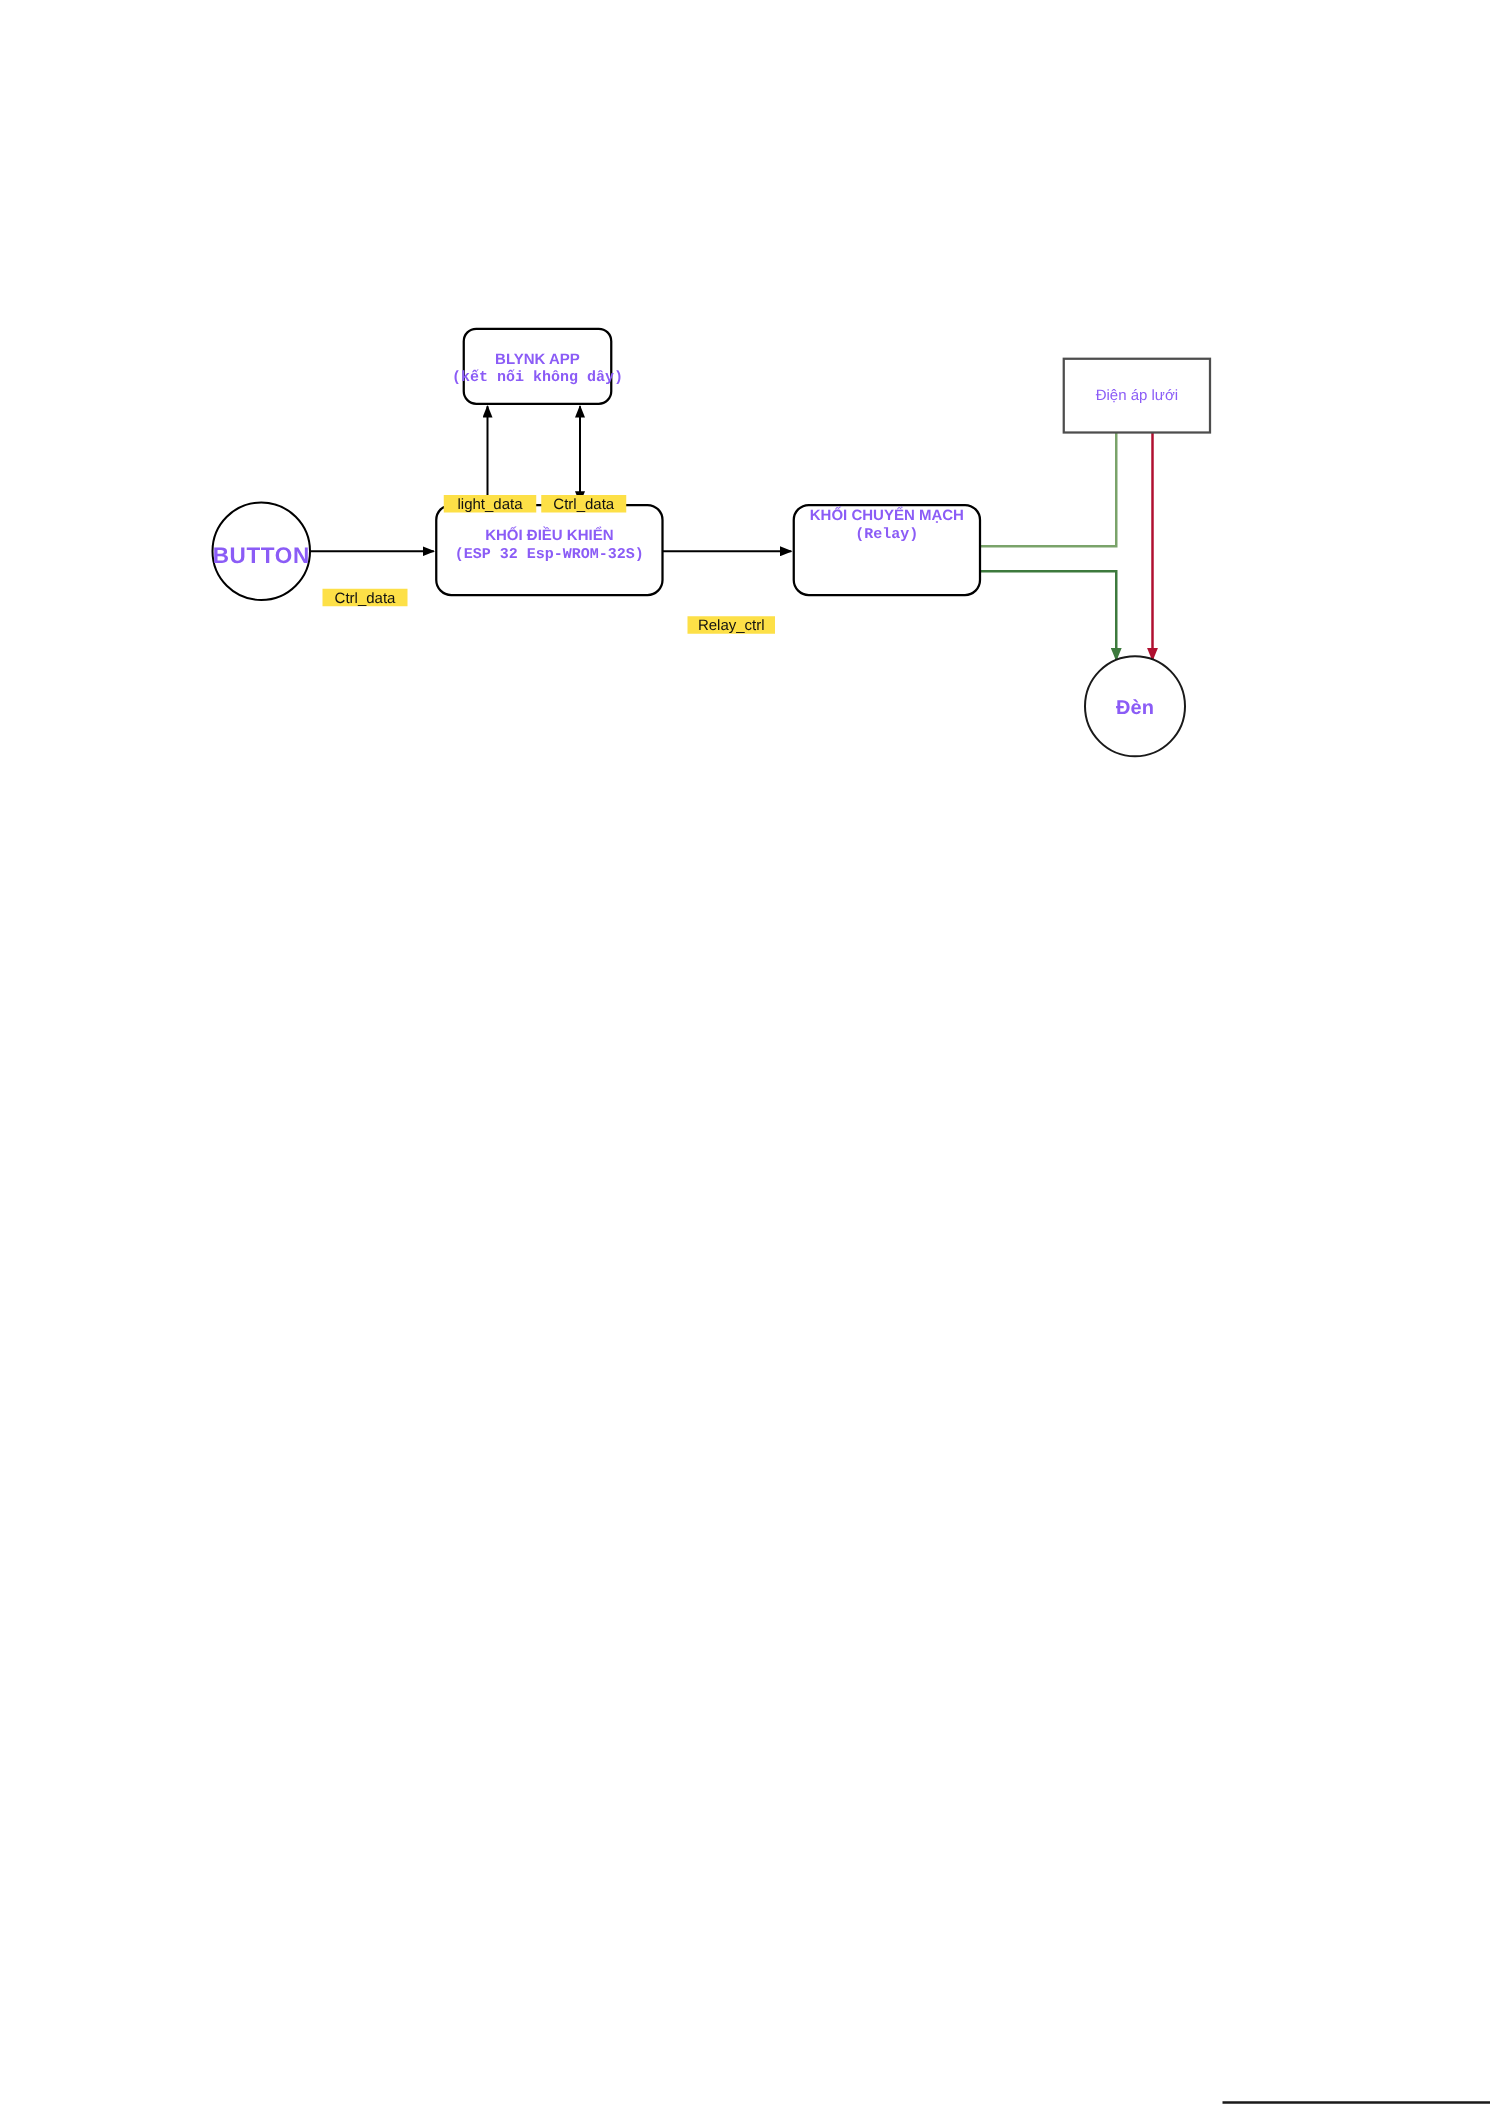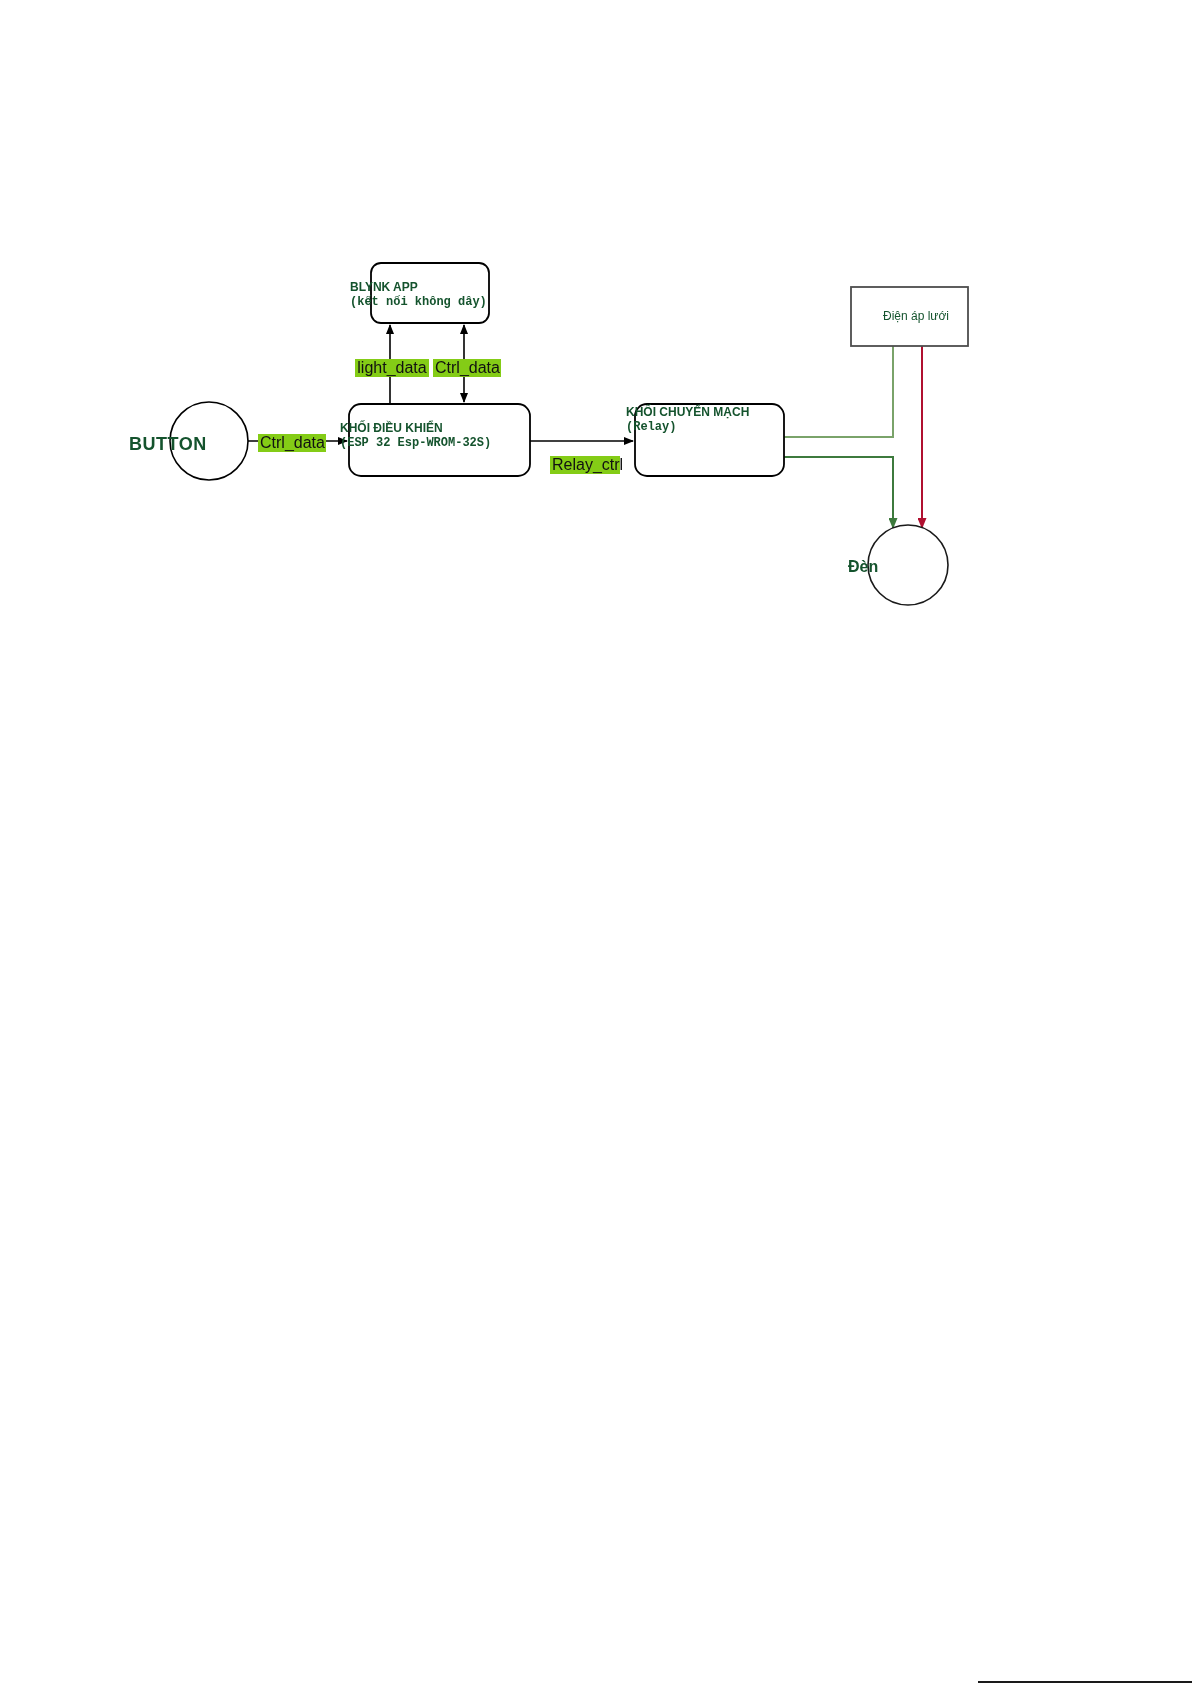--- a/index.html
+++ b/index.html
@@ -19,39 +19,41 @@
   }
   #diagram-svg {
     position: absolute;
     left: 0;
     top: 0;
     width: 1192px;
     height: 1685px;
   }
   .node-label {
     position: absolute;
+    text-align: center;
     font-family: "Liberation Sans", sans-serif;
-    color: #14532d;
+    color: #8b5cf6;
     line-height: 1.25;
     white-space: nowrap;
     pointer-events: none;
   }
   .node-label.bold {
     font-weight: bold;
   }
   .edge-label {
     position: absolute;
     text-align: center;
     font-family: "Liberation Sans", sans-serif;
     color: #111111;
-    font-size: 16px;
+    font-size: 12px;
     white-space: nowrap;
-    background: #84cc16;
+    background: #fde047;
     padding: 0 2px;
     pointer-events: none;
+    margin-top: 37px;
   }
   .lbl-line2 {
     display: block;
     font-family: Liberation Mono, monospace;
   }
   .page-edge-artifact {
     position: absolute;
     left: 978px;
     top: 1681px;
     width: 214px;
@@ -145,21 +147,21 @@
   <div class="node-label bold" style="left:340px; top:421px; width:199px; font-size:12px;">
     <span>KHỐI ĐIỀU KHIỂN</span>
     <span class="lbl-line2">(ESP 32 Esp-WROM-32S)</span>
   </div>
 
   <div class="node-label bold" style="left:626px; top:405px; width:167px; font-size:12px;">
     <span>KHỐI CHUYỂN MẠCH</span>
     <span class="lbl-line2">(Relay)</span>
   </div>
 
-  <div class="node-label" style="left:851px; top:309px; width:117px; font-size:12px;margin-left:32px;">
+  <div class="node-label" style="left:851px; top:309px; width:117px; font-size:12px;">
     <span>Điện áp lưới</span>
   </div>
 
   <div class="node-label bold" style="left:848px; top:557px; width:120px; font-size:16px;">
     <span>Đèn</span>
   </div>
 
   <div class="edge-label" style="left:258px; top:434px; width:64px;">
     <span>Ctrl_data</span>
   </div>

